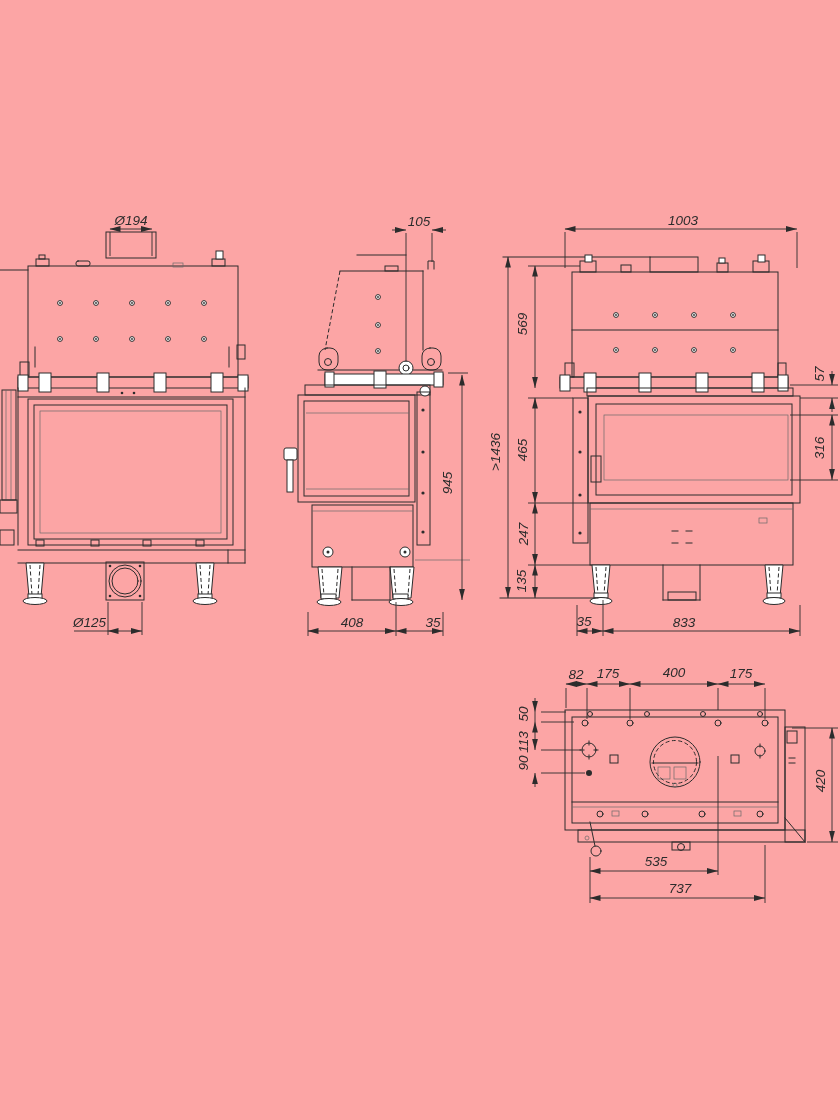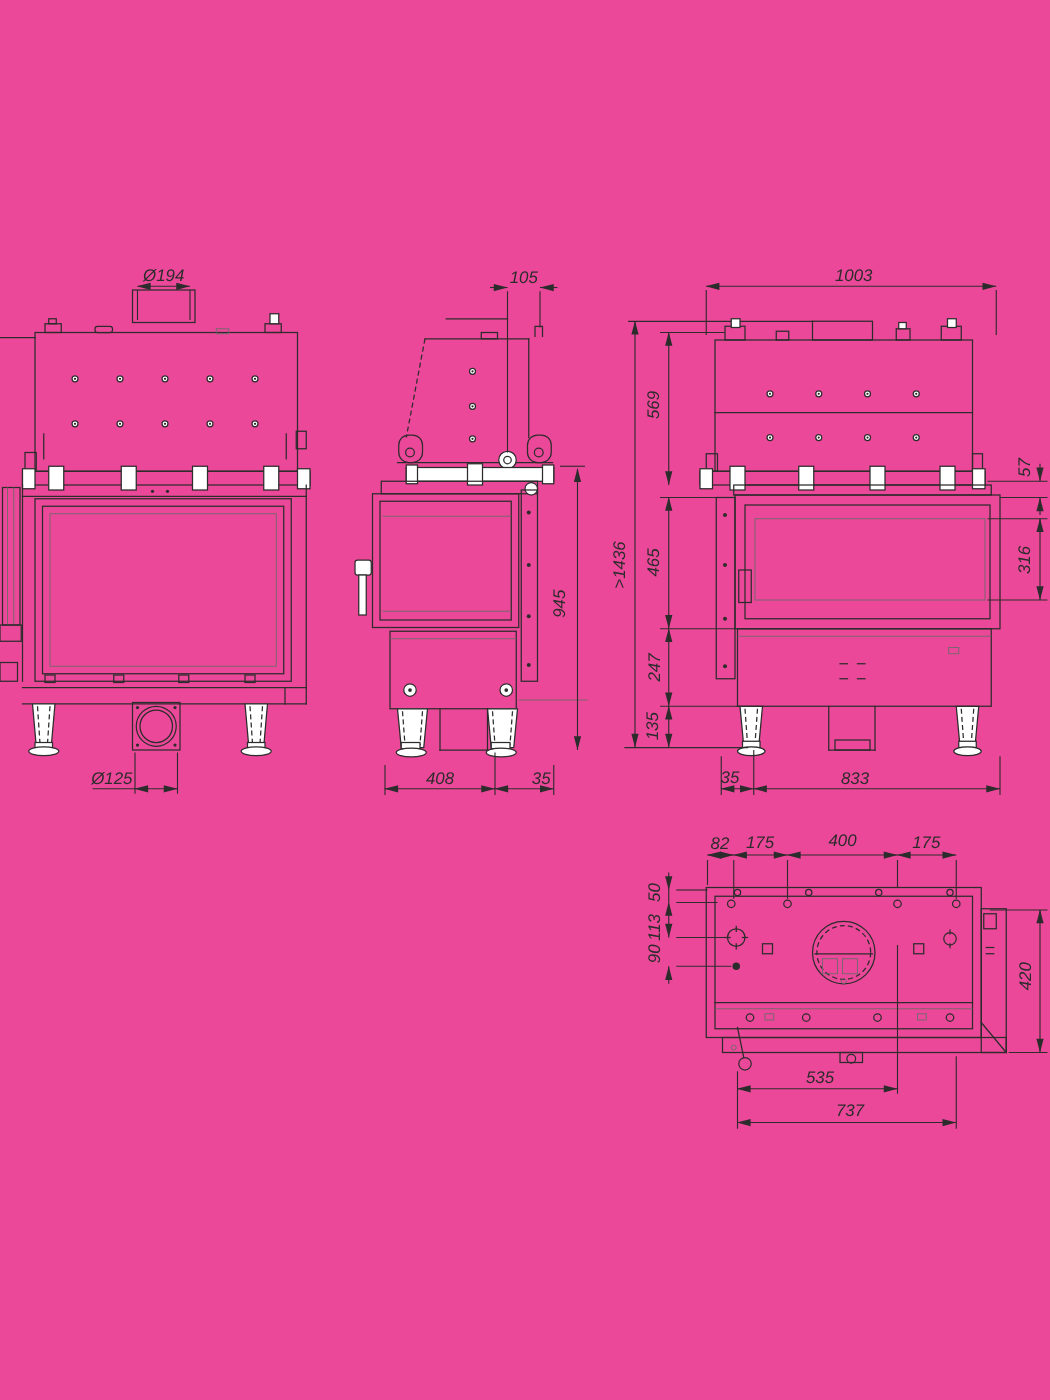--- a/index.html
+++ b/index.html
@@ -1,16 +1,16 @@
 <!DOCTYPE html>
 <html><head>
 <meta charset="utf-8">
 <style>
   html,body{margin:0;padding:0;background:#ffffff;}
-  .page{width:840px;height:1120px;background:#ec4899;position:relative;overflow:hidden;}
+  .page{width:840px;height:1120px;background:#fca5a5;position:relative;overflow:hidden;}
   svg{display:block;}
   .s  {fill:none;stroke:#2c2c2c;stroke-width:1;stroke-linecap:square;}
   .sf {fill:#ffffff;stroke:#2c2c2c;stroke-width:1;}
   .thin{fill:none;stroke:#6a6a6a;stroke-width:0.7;}
   .dsh{fill:none;stroke:#2c2c2c;stroke-width:1;stroke-dasharray:4 2.5;}
   .dim{fill:none;stroke:#2c2c2c;stroke-width:0.9;}
   .dot{fill:#2c2c2c;stroke:none;}
   text{font-family:"Liberation Sans",sans-serif;font-style:italic;font-size:13.5px;fill:#2c2c2c;}
 </style>
 </head>

